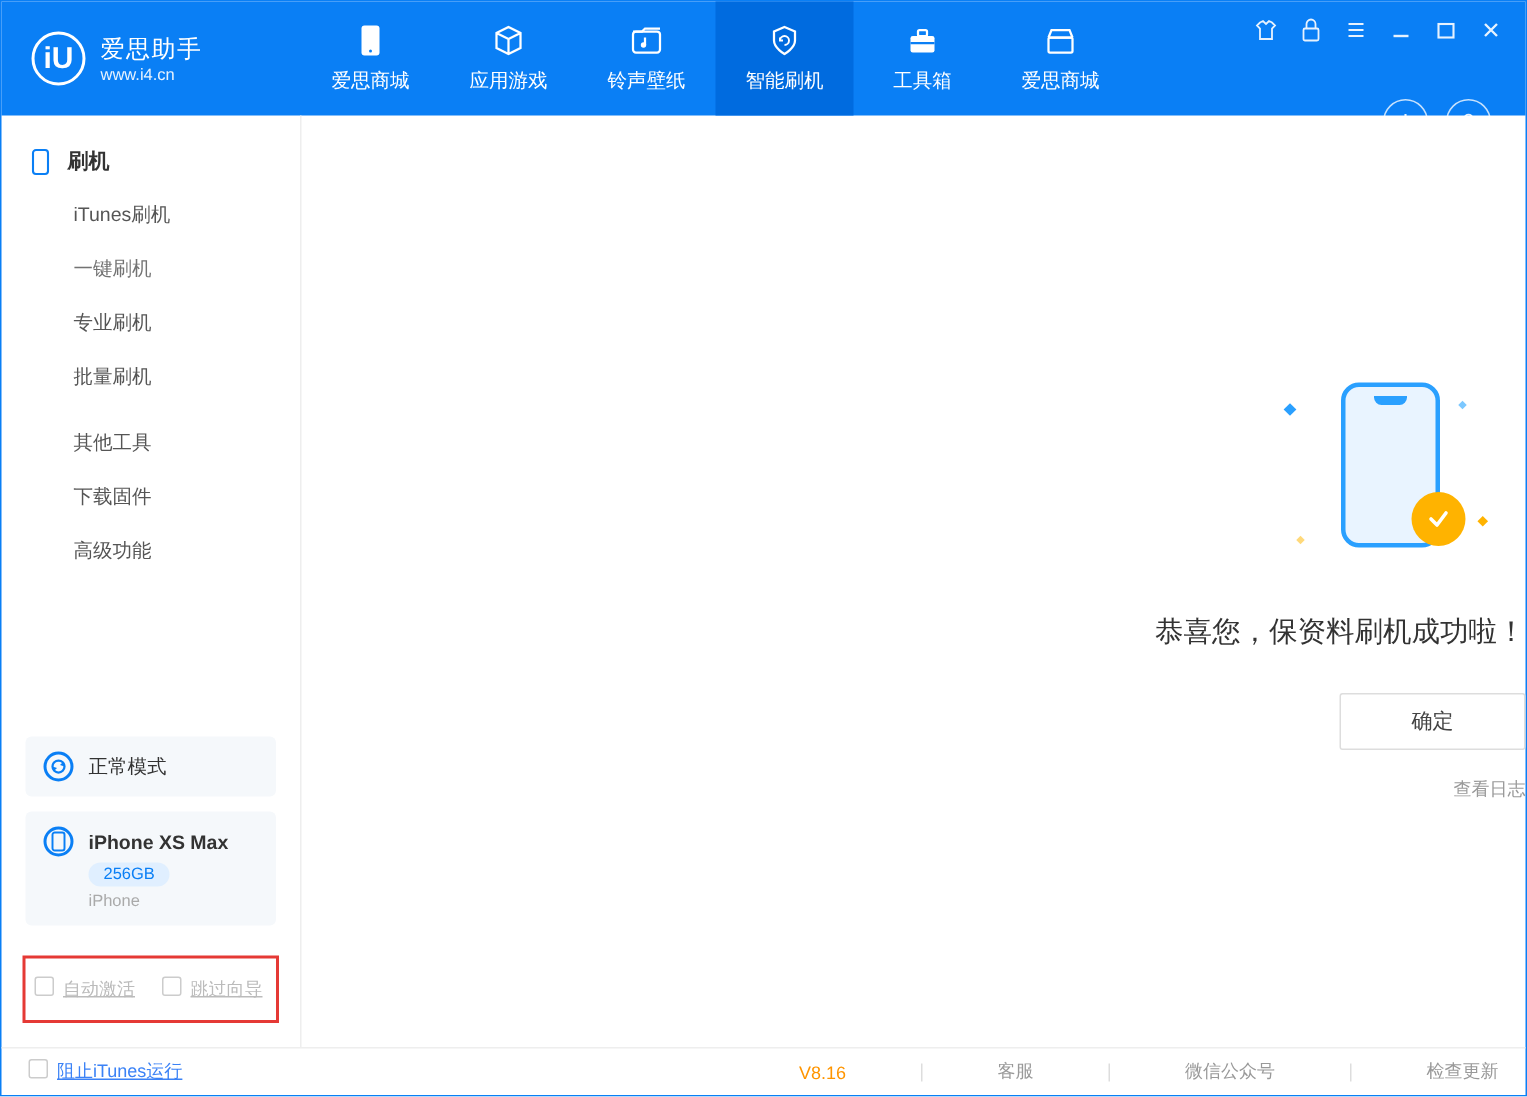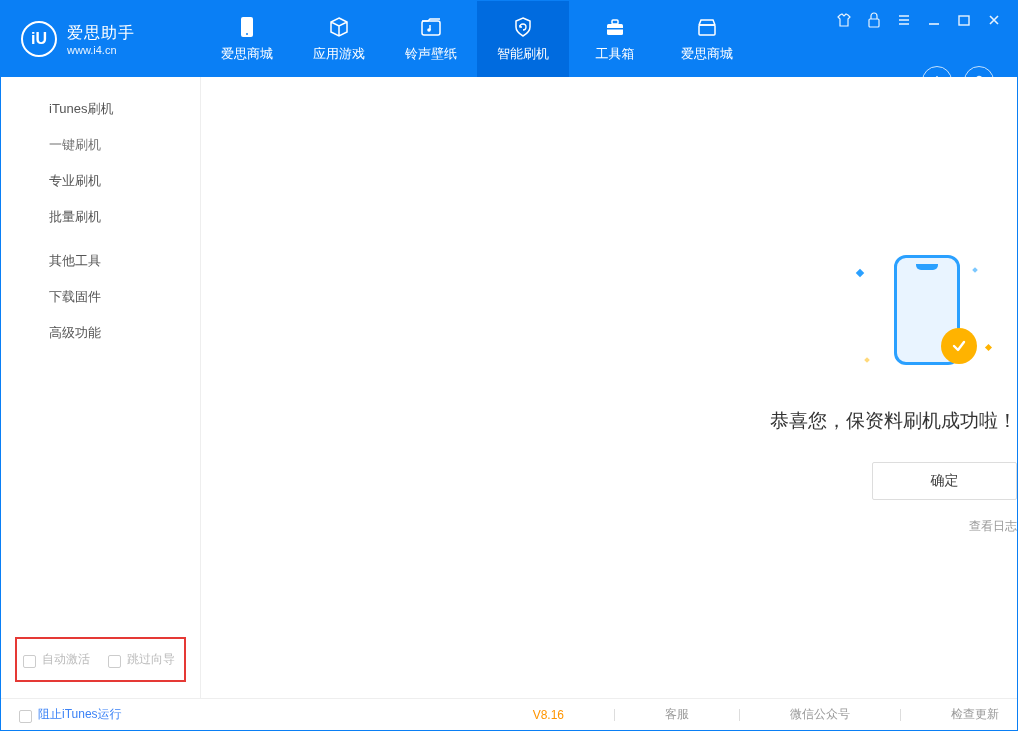--- a/index.html
+++ b/index.html
@@ -1,20 +1,20 @@
 <!DOCTYPE html>
 <html><head>
 <meta charset="utf-8">
 <style>
   * { box-sizing: border-box; margin: 0; padding: 0; }
   body { font-family: "Microsoft YaHei", "PingFang SC", sans-serif; background: #e8e8e8; }
   .window { width: 1018px; height: 731px; border: 1px solid #0a7ff5; background: #fff; display: flex; flex-direction: column; margin: 0 auto; }
   .header { height: 76px; background: #0a7ff5; display: flex; align-items: stretch; color: #fff; }
   .logo-area { width: 200px; display: flex; align-items: center; padding-left: 20px; }
-  .logo-badge { width: 36px; height: 36px; border: 2px solid #fff; border-radius: 50%; display: flex; align-items: center; justify-content: center; font-weight: bold; font-size: 16px; margin-right: 10px; }
+  .logo-badge { width: 36px; height: 36px; border: 2px solid #fff; border-radius: 50%; display: flex; align-items: center; justify-content: center; font-weight: bold; font-size: 20px; margin-right: 10px; }
   .logo-text { display: flex; flex-direction: column; }
   .logo-main { font-size: 16px; font-weight: 500; letter-spacing: 1px; }
   .logo-sub { font-size: 11px; opacity: .9; }
   .tabs { display: flex; }
   .tab { width: 92px; display: flex; flex-direction: column; align-items: center; justify-content: center; font-size: 13px; cursor: pointer; gap: 6px; }
   .tab.active { background: #006bdf; }
   .tab-icon { width: 24px; height: 24px; display: flex; align-items: center; justify-content: center; }
   .header-right { margin-left: auto; display: flex; align-items: flex-start; padding: 8px 12px 0 0; gap: 10px; }
   .icon-btn { width: 22px; height: 22px; display: flex; align-items: center; justify-content: center; cursor: pointer; color: #fff; opacity: .9; }
   .icon-btn.big { width: 30px; height: 30px; border: 1.5px solid rgba(255,255,255,.85); border-radius: 50%; margin-top: 24px; }
@@ -28,34 +28,34 @@
   .sub-item.active { color: #737373; }
   .side-devices { padding: 10px 16px 0 16px; }
   .dev-card { background: #f5f8fb; border-radius: 4px; padding: 10px 12px; margin-bottom: 10px; display: flex; align-items: center; gap: 10px; cursor: pointer; }
   .dev-card .d-icon { width: 20px; height: 20px; border: 2px solid #0a7ff5; border-radius: 50%; display: flex; align-items: center; justify-content: center; }
   .dev-card .d-text { font-size: 13px; color: #333; font-weight: 500; }
   .dev-card.detail { flex-direction: column; align-items: flex-start; gap: 4px; }
   .dev-head { display: flex; align-items: center; gap: 10px; }
   .dev-storage { font-size: 11px; background: #e0efff; color: #0a7ff5; border-radius: 10px; padding: 2px 10px; margin-left: 30px; }
   .dev-type { font-size: 11px; color: #aaa; margin-left: 30px; }
   .highlight-box { border: 2px solid #e53935; margin: 10px 14px 16px 14px; padding: 12px 6px; display: flex; gap: 18px; }
-  .chk { display: flex; align-items: flex-end; gap: 6px; font-size: 12px; color: #bbb; cursor: pointer; }
+  .chk { display: flex; align-items: flex-start; gap: 6px; font-size: 12px; color: #bbb; cursor: pointer; text-decoration: underline; }
   .chk-box { width: 13px; height: 13px; border: 1px solid #ccc; border-radius: 2px; background: #fff; }
   .main { flex: 1; display: flex; flex-direction: column; align-items: flex-end; justify-content: center; position: relative; }
   .success-illus { width: 180px; height: 140px; display: flex; align-items: center; justify-content: center; position: relative; margin-bottom: 28px; }
   .phone { width: 66px; height: 110px; border: 3px solid #2aa0ff; border-radius: 12px; position: relative; background: #e9f4ff; }
   .phone::before { content: ''; position: absolute; top: 6px; left: 50%; transform: translateX(-50%); width: 22px; height: 6px; background: #2aa0ff; border-radius: 0 0 5px 5px; }
   .badge-check { position: absolute; bottom: 16px; right: 40px; width: 36px; height: 36px; background: #ffb300; border-radius: 50%; display: flex; align-items: center; justify-content: center; color: #fff; }
   .spark { position: absolute; width: 6px; height: 6px; background: #2aa0ff; transform: rotate(45deg); }
   .spark.a { top: 30px; left: 20px; }
   .spark.b { bottom: 30px; right: 26px; background: #ffb300; width: 5px; height: 5px; }
   .spark.c { top: 28px; right: 40px; background: #7cc8ff; width: 4px; height: 4px; }
   .spark.d { bottom: 18px; left: 28px; background: #ffd97a; width: 4px; height: 4px; }
   .success-title { font-size: 19px; color: #333; font-weight: 500; margin-bottom: 28px; }
-  .ok-btn { width: 145px; height: 38px; border: 1px solid #ddd; background: #fff; font-size: 14px; color: #444; cursor: pointer; border-radius: 2px; margin-bottom: 18px; }
+  .ok-btn { width: 124px; height: 38px; border: 1px solid #ddd; background: #fff; font-size: 14px; color: #444; cursor: pointer; border-radius: 2px; margin-bottom: 18px; }
   .log-link { font-size: 12px; color: #999; cursor: pointer; }
   .footer { height: 32px; border-top: 1px solid #eee; display: flex; align-items: center; padding: 0 18px; font-size: 12px; color: #999; }
   .footer .chk { color: #3b82f6; }
   .foot-right { margin-left: auto; display: flex; align-items: center; gap: 18px; }
   .foot-sep { width: 1px; height: 12px; background: #ddd; }
   .foot-right span { cursor: pointer; margin-left: 32px; }
 </style>
 </head>
 <body>
 
@@ -176,32 +176,64 @@
             </svg>
           </span>
       </div>
     </div>
   </div>
 
   <div class="body">
     <div class="sidebar">
       <div class="side-nav">
         <div class="side-group">
+          <div class="group-head">
+            <span class="g-icon">
+                <svg width="14" height="18" viewBox="0 0 14 18">
+                  <rect x="2" y="1" width="10" height="16" rx="2" fill="none" stroke="#0a7ff5" stroke-width="1.4"></rect>
+                </svg>
+              </span>
+            <span>刷机</span>
+          </div>
           <div class="sub-item">iTunes刷机</div>
           <div class="sub-item active">一键刷机</div>
           <div class="sub-item">专业刷机</div>
           <div class="sub-item">批量刷机</div>
         </div>
         <div class="side-group">
           <div class="sub-item">其他工具</div>
           <div class="sub-item">下载固件</div>
           <div class="sub-item">高级功能</div>
         </div>
       </div>
 
+      <div class="side-devices">
+        <div class="dev-card">
+          <span class="d-icon">
+              <svg width="12" height="12" viewBox="0 0 12 12">
+                <path d="M2 6 A4 4 0 0 1 10 6 M10 6 A4 4 0 0 1 2 6" fill="none" stroke="#0a7ff5" stroke-width="1.5"></path>
+                <path d="M9 3 L10 6 L7 5" fill="#0a7ff5"></path>
+                <path d="M3 9 L2 6 L5 7" fill="#0a7ff5"></path>
+              </svg>
+            </span>
+          <span class="d-text">正常模式</span>
+        </div>
+        <div class="dev-card detail">
+          <div class="dev-head">
+            <span class="d-icon">
+                <svg width="10" height="14" viewBox="0 0 10 14">
+                  <rect x="1" y="1" width="8" height="12" rx="1.5" fill="none" stroke="#0a7ff5" stroke-width="1.3"></rect>
+                </svg>
+              </span>
+            <span class="d-text" style="font-weight:600">iPhone XS Max</span>
+          </div>
+          <span class="dev-storage">256GB</span>
+          <span class="dev-type">iPhone</span>
+        </div>
+      </div>
 
       <div class="highlight-box">
         <label class="chk">
           <span class="chk-box"></span>
           <span>自动激活</span>
         </label>
         <label class="chk">
           <span class="chk-box"></span>
           <span>跳过向导</span>
         </label>

